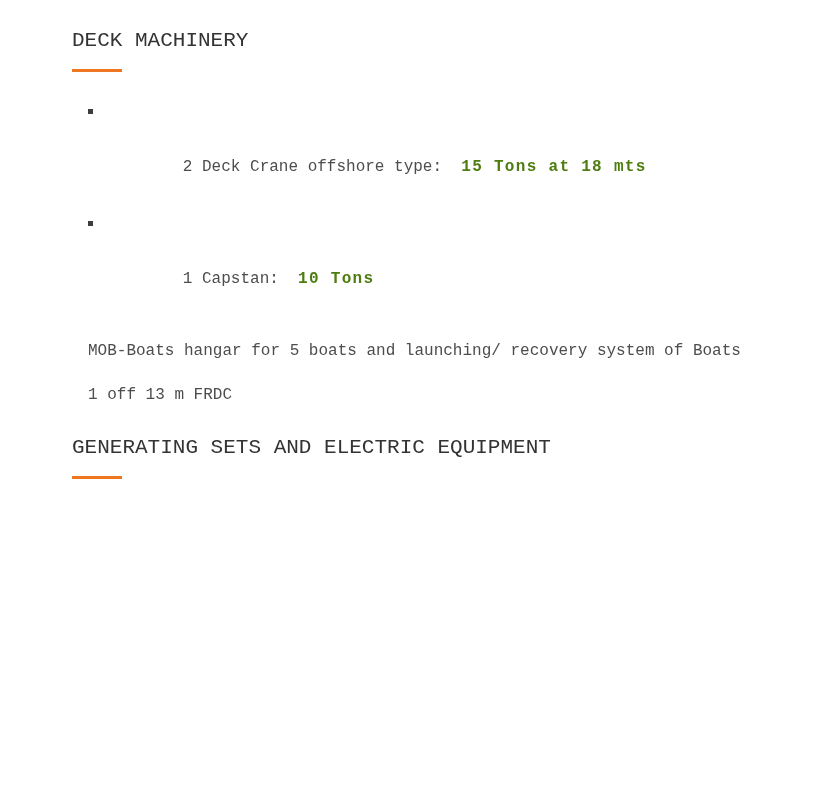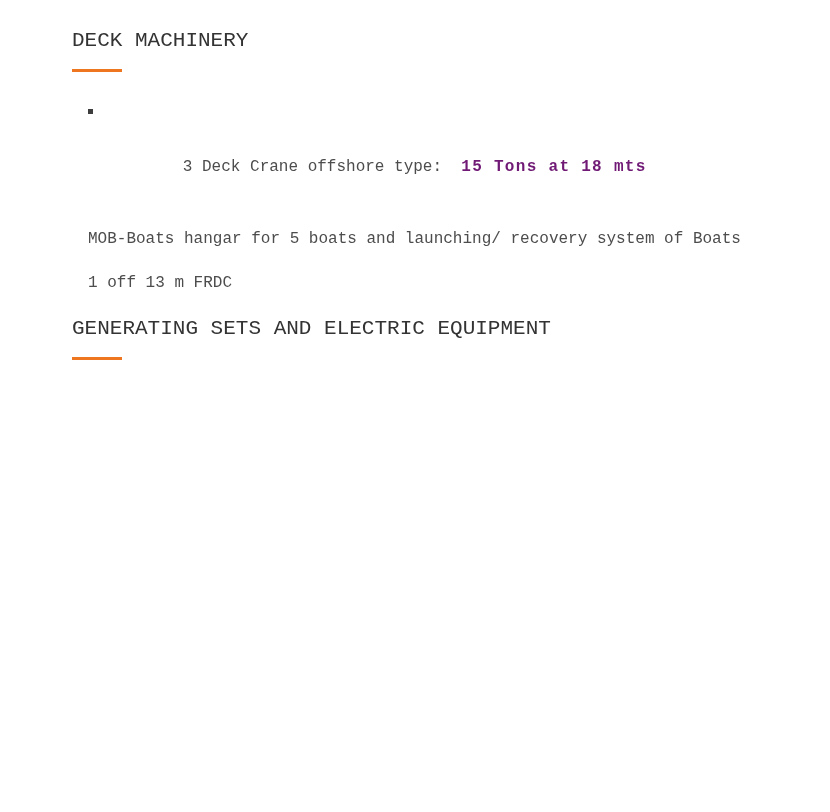--- a/index.html
+++ b/index.html
@@ -13,35 +13,39 @@
   }
   .section-title{
     margin:0;font-weight:400;font-size:21px;line-height:22px;
     color:#333333;letter-spacing:0;font-family:inherit;white-space:pre;
   }
   .rule{width:50px;height:3px;background:var(--accent);margin:17px 0 0 0;border:none;}
   ul.spec-list{list-style:none;margin:25px 0 0 0;padding:0;}
   ul.spec-list li{position:relative;padding-left:34px;line-height:28px;white-space:pre-wrap;}
   .bullet{position:absolute;left:16px;top:12px;width:5px;height:5px;background:#3d3d3d;}
   .para{margin:16px;line-height:28px;white-space:pre-wrap;}
-  .bold-val{font-weight:bold;color:#701a75;letter-spacing:1.3px;margin-top:42px;}
-  .mt-sec2{margin-top:21px;}
+  .bold-val{font-weight:bold;color:#4d7c0f;letter-spacing:1.3px;margin-top:42px;}
+  .mt-sec2{margin-top:28px;}
 </style>
 </head>
 <body>
 
 <div class="page">
 
   <section>
     <h2 class="section-title">DECK MACHINERY</h2>
     <div class="rule"></div>
     <ul class="spec-list">
       <li>
         <span class="bullet"></span>
-        <span>3 Deck Crane offshore type:  </span><span class="bold-val">15 Tons at 18 mts</span>
+        <span>2 Deck Crane offshore type:  </span><span class="bold-val">15 Tons at 18 mts</span>
+      </li>
+      <li>
+        <span class="bullet"></span>
+        <span>1 Capstan:  </span><span class="bold-val">10 Tons</span>
       </li>
     </ul>
     <p class="para">MOB-Boats hangar for 5 boats and launching/ recovery system of Boats</p>
     <p class="para">1 off 13 m FRDC</p>
   </section>
 
   <section>
     <h2 class="section-title mt-sec2">GENERATING SETS AND ELECTRIC EQUIPMENT</h2>
     <div class="rule"></div>
     <ul class="spec-list">

